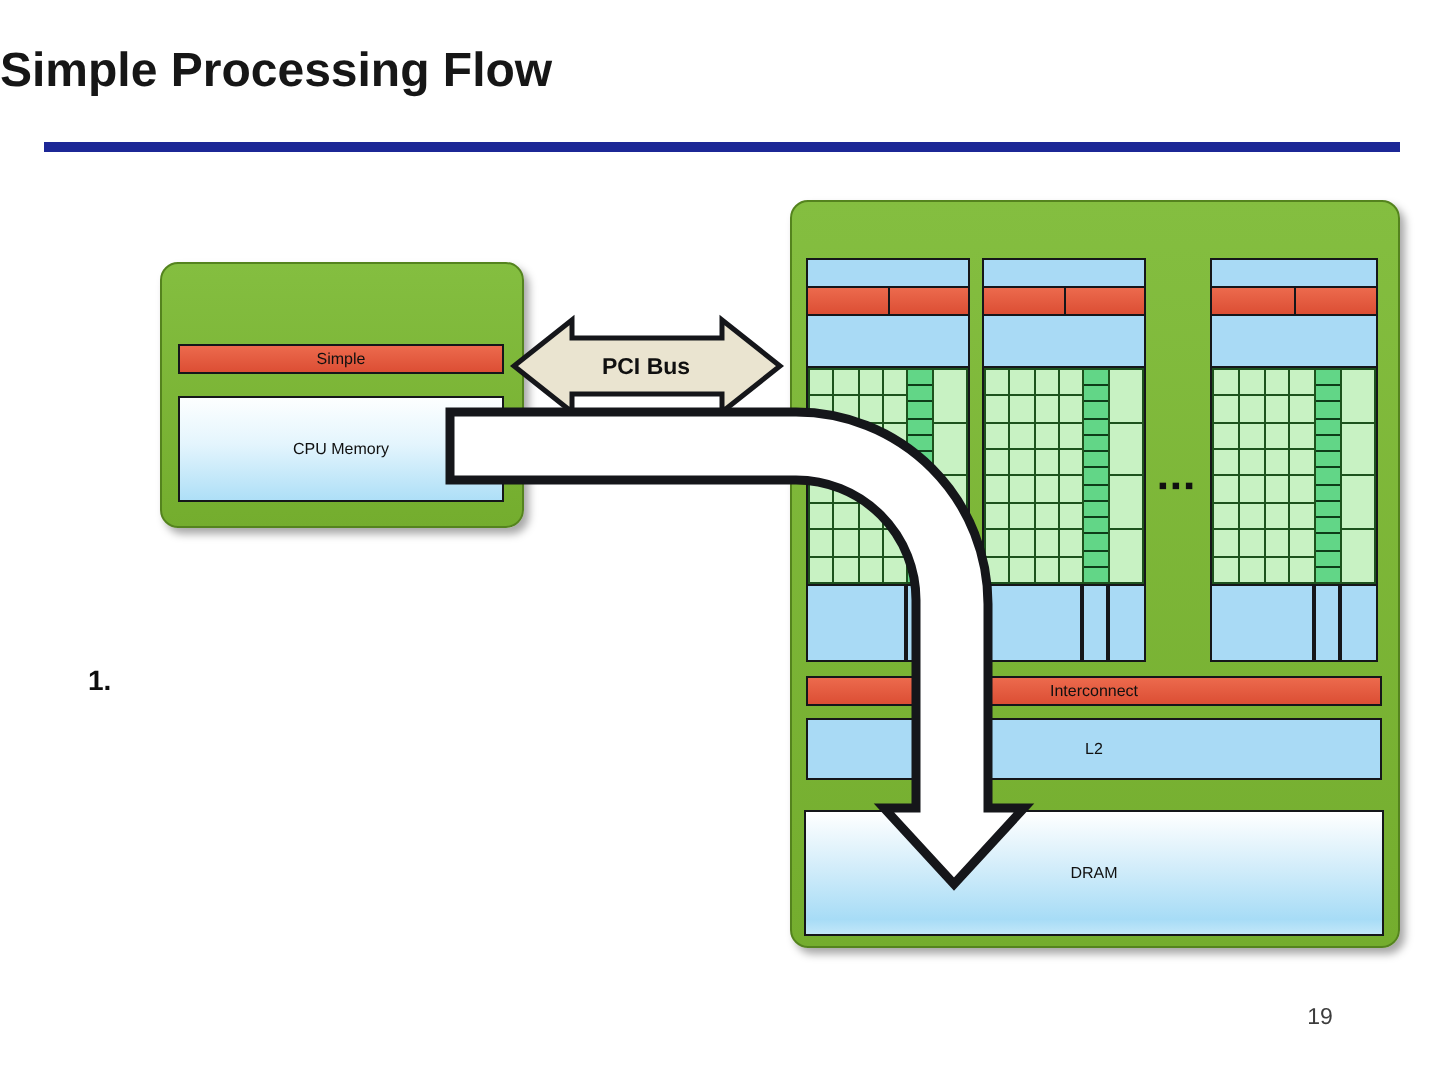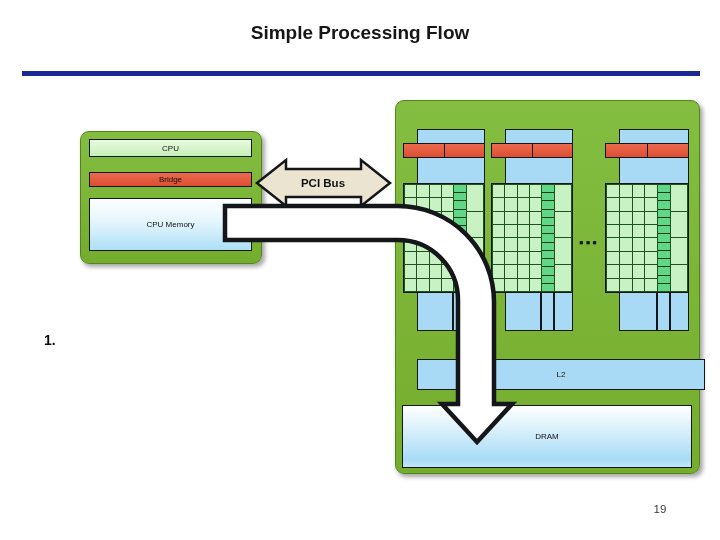--- a/index.html
+++ b/index.html
@@ -2,39 +2,39 @@
 <html><head>
 <meta charset="utf-8">
 <style>
   html,body{margin:0;padding:0;}
   body{
     width:720px;height:540px;position:relative;overflow:hidden;
     background:#ffffff;font-family:"Liberation Sans",sans-serif;
   }
   
   .slide-title{
-    position:absolute;top:22px;left:0;width:720px;text-align:center;
-    font-size:19px;font-weight:bold;color:#161616;letter-spacing:0px;
+    position:absolute;top:22px;left:0;width:720px;text-align:left;
+    font-size:24px;font-weight:bold;color:#161616;letter-spacing:0px;
   }
   .accent-rule{
     position:absolute;left:22px;top:71px;width:678px;height:5px;
     background:#1c2796;
   }
   
   .panel{
     position:absolute;border-radius:9px;
     background:linear-gradient(180deg,#84be40 0%,#74ad2e 100%);
     border:1px solid #54831e;
     box-shadow:2.5px 3px 4px rgba(0,0,0,0.35);
   }
   .inbox{position:absolute;border:1px solid #15161a;box-sizing:border-box;
     display:flex;align-items:center;justify-content:center;
     font-size:8px;color:#101010;}
   .redfill{background:linear-gradient(180deg,#ec6a4d 0%,#dc4e34 100%);}
-  .bluefill{background:#a9daf5;margin-left:14px;}
+  .bluefill{background:#a9daf5;}
   .greenfill{background:linear-gradient(180deg,#e9fbe2 0%,#c6efb7 100%);}
   .memfill{background:linear-gradient(180deg,#fdffff 0%,#e4f5fd 45%,#aedff7 100%);}
   .dramfill{background:linear-gradient(180deg,#ffffff 0%,#ddf1fb 35%,#a7dcf6 88%,#c2e7f9 100%);}
   
   #cpu-panel{left:80px;top:131px;width:180px;height:131px;}
   
   #gpu-panel{left:395px;top:100px;width:303px;height:372px;}
   #sm-row{position:absolute;left:7px;top:28px;width:288px;height:202px;}
   .sm{position:absolute;top:0;height:202px;display:flex;flex-direction:column;}
   .sm-sec{border:1px solid #15161a;box-sizing:border-box;margin-top:-1px;}
@@ -66,25 +66,22 @@
   .page-number{position:absolute;left:640px;top:503px;width:40px;text-align:center;
     font-size:11.5px;color:#3c3c3c;}
 </style>
 </head>
 <body>
 
 <div class="slide-title">Simple Processing Flow</div>
 <div class="accent-rule"></div>
 
 <div class="panel" id="cpu-panel">
-  <div class="inbox greenfill" style="left:8px;top:7px;width:163px;height:18px;">
-    <span>CPU</span>
-  </div>
   <div class="inbox redfill" style="left:8px;top:40px;width:163px;height:15px;">
-    <span>Bridge</span>
+    <span>Simple</span>
   </div>
   <div class="inbox memfill" style="left:8px;top:66px;width:163px;height:53px;">
     <span>CPU Memory</span>
   </div>
 </div>
 
 <div class="panel" id="gpu-panel">
 
   <div id="sm-row">
 
@@ -309,20 +306,23 @@
             <div></div>
           </div>
         </div>
         <div class="sm-sec sm-foot bluefill">
           <div class="vline" style="right: 17px;"></div>
           <div class="vline" style="right: 30px;"></div>
         </div>
       </div>
     </div>
 
+  <div class="inbox redfill" style="left:7px;top:237px;width:288px;height:15px;">
+    <span>Interconnect</span>
+  </div>
   <div class="inbox bluefill" style="left:7px;top:258px;width:288px;height:31px;">
     <span>L2</span>
   </div>
   <div class="inbox dramfill" style="left:6px;top:304px;width:290px;height:63px;">
     <span>DRAM</span>
   </div>
 </div>
 
 <svg id="overlay" viewBox="0 0 720 540">
   <path d="M 257 183 L 286 160 L 286 169 L 361 169 L 361 160 L 390 183 L 361 206 L 361 197 L 286 197 L 286 206 Z" fill="#eae4d0" stroke="#15161a" stroke-width="2.5" stroke-linejoin="miter"></path>

